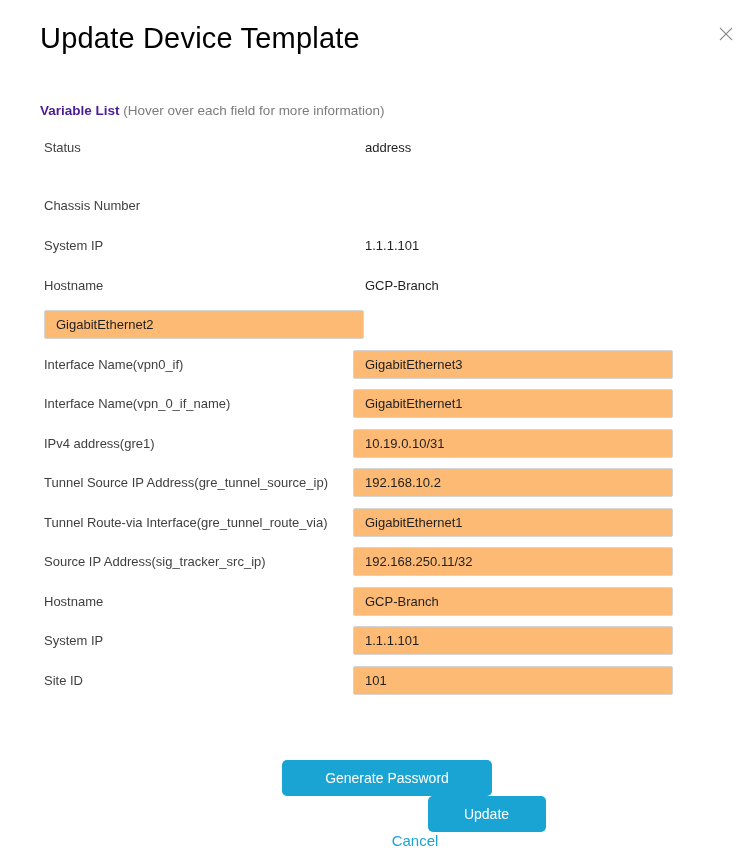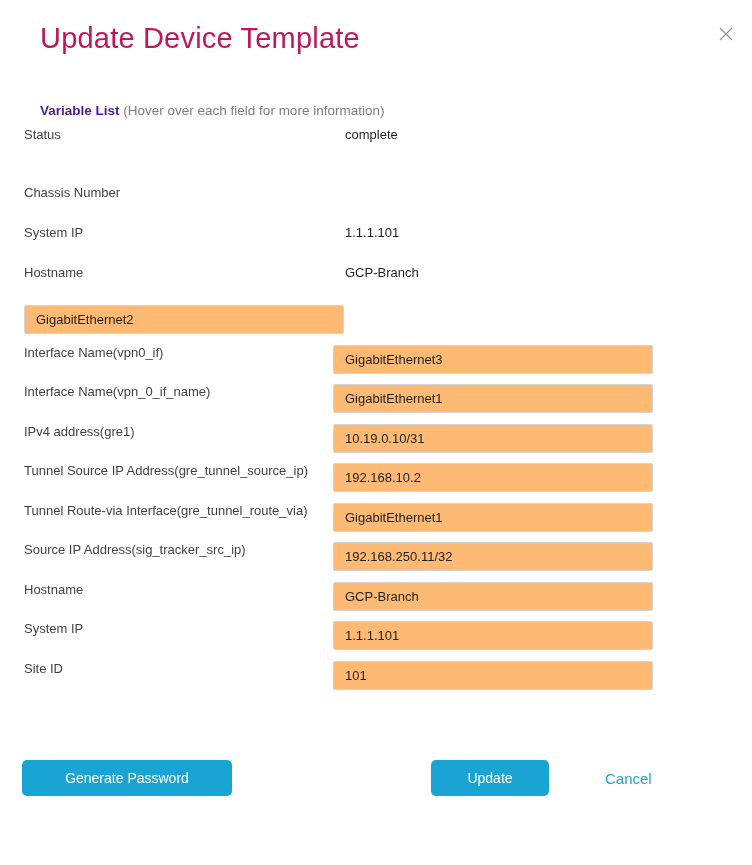--- a/index.html
+++ b/index.html
@@ -14,49 +14,49 @@
   .close-btn {
     position:absolute; top:5px; right:17px;
     width:18px; height:18px; background:none; border:none;
     cursor:pointer; padding:0; line-height:0;
   }
   .close-btn svg { stroke:#8f8f8f; stroke-width:1.1; }
 
   .title {
     margin:20px 0 0 40px;
     font-size:29px; font-weight:300; letter-spacing:0.2px;
-    color:#be185d; line-height:36px;
+    color:#000000; line-height:36px;
   }
 
   .section-line {
     margin:47px 0 0 40px; font-size:13.5px; line-height:16px;
   }
   .section-heading { font-weight:bold; color:#4c1d95; }
   .section-note { color:#7c7c7c; font-weight:normal; }
 
   .rows { margin-top:8px; }
-  .row { display:flex; height:40px; padding-left:24px; }
+  .row { display:flex; align-items:center; height:40px; padding-left:44px; }
   .row.kind-input { height:39.5px; }
   .row.gap-after { margin-bottom:18px; }
   .row .label {
     flex:none; width:309px; font-size:13px; color:#3f3f3f;
     white-space:nowrap; overflow:hidden;
   }
   .row .value { flex:none; width:320px; }
   .value-text { display:block; padding-left:12px; font-size:13px; color:#1f1f1f; }
   .value-input {
     display:block; width:100%; height:29px;
     border:1px solid #d5d5d5; border-radius:2px; background:#fdba74;
     padding:0 11px; font-size:13px; color:#1f1f1f;
     font-family:"Liberation Sans", sans-serif; outline:none;
   }
 
   .footer {
     display:flex; align-items:center;
-    margin-top:60px; padding-left:22px;
+    margin-top:60px; padding-left:22px;flex-direction:column;
   }
   .btn {
     height:36px; border:none; border-radius:5px;
     background:var(--accent); color:#ffffff;
     font-size:14px; font-family:"Liberation Sans", sans-serif;
     cursor:pointer;
   }
   .btn-generate { width:210px; }
   .btn-update { width:118px; margin-left:199px; }
   .link-cancel {
@@ -82,21 +82,21 @@
 
   <div class="section-line">
     <span class="section-heading">Variable List</span>
     <span class="section-note">(Hover over each field for more information)</span>
   </div>
 
   <div class="rows">
     <div class="row kind-text gap-after">
       <div class="label">Status</div>
       <div class="value">
-          <span class="value-text">complete</span>
+          <span class="value-text">address</span>
         </div>
     </div>
 
     <div class="row kind-empty">
       <div class="label">Chassis Number</div>
       <div class="value"></div>
     </div>
 
     <div class="row kind-text">
       <div class="label">System IP</div>

